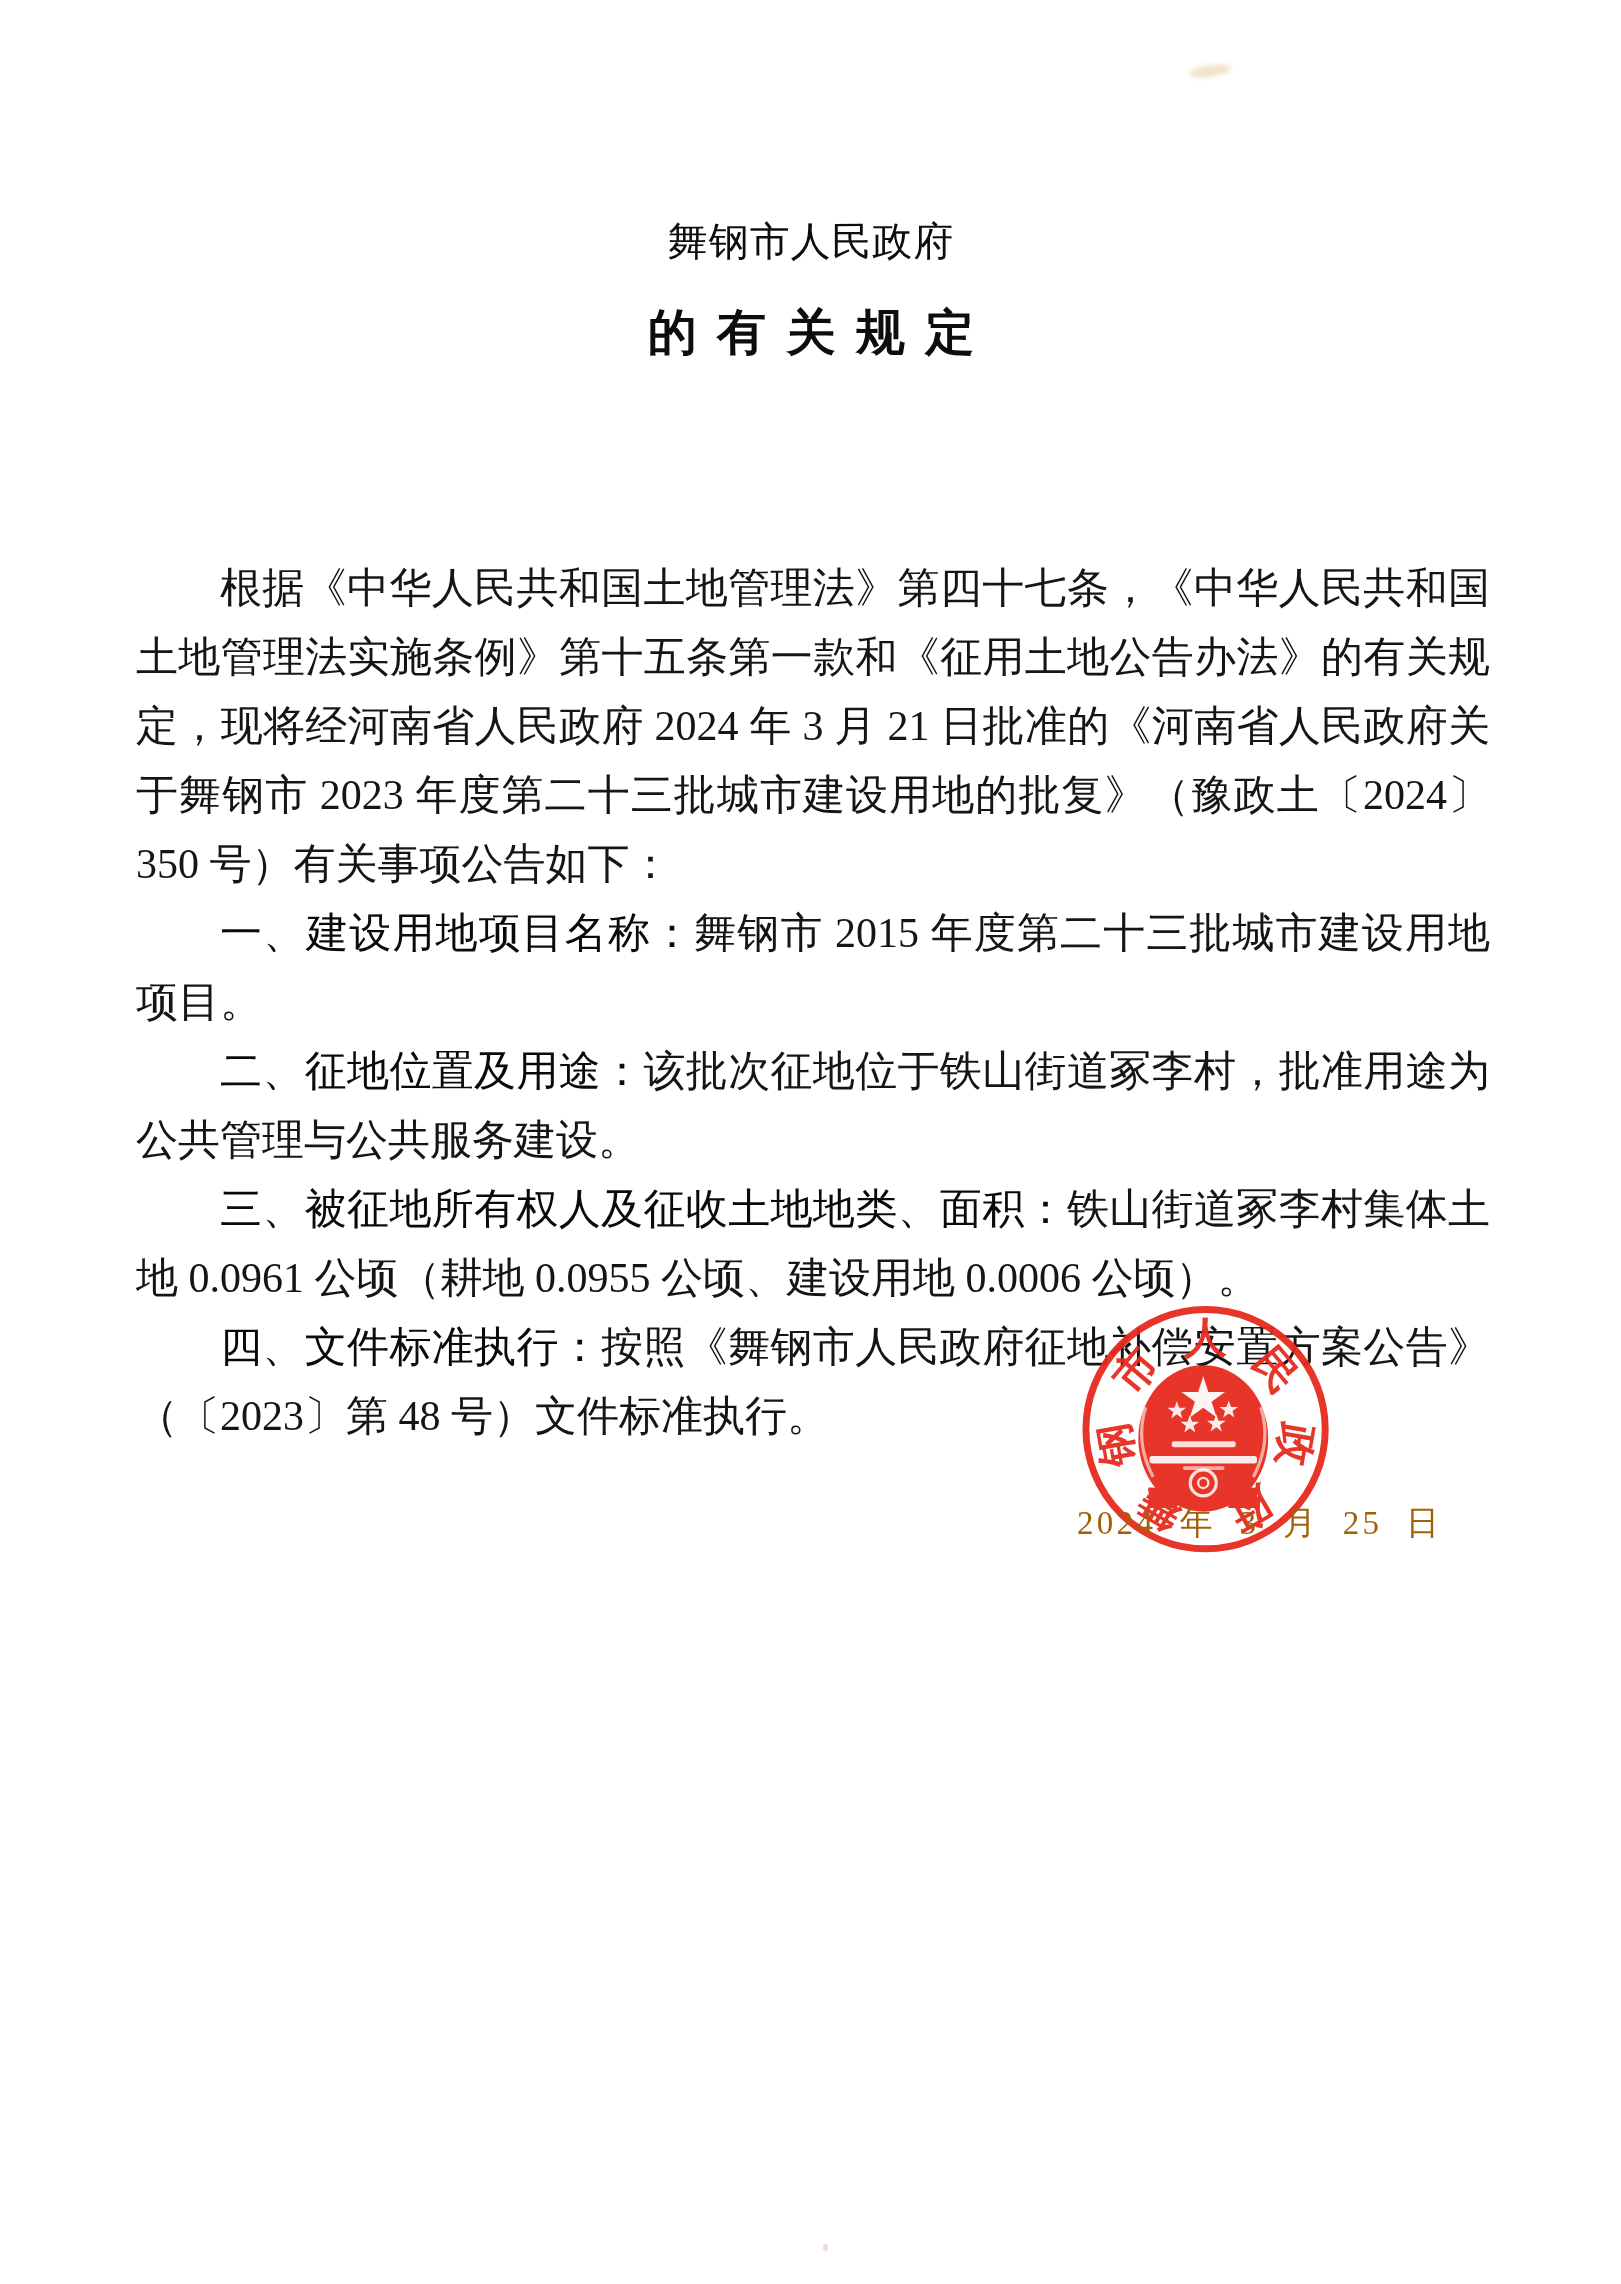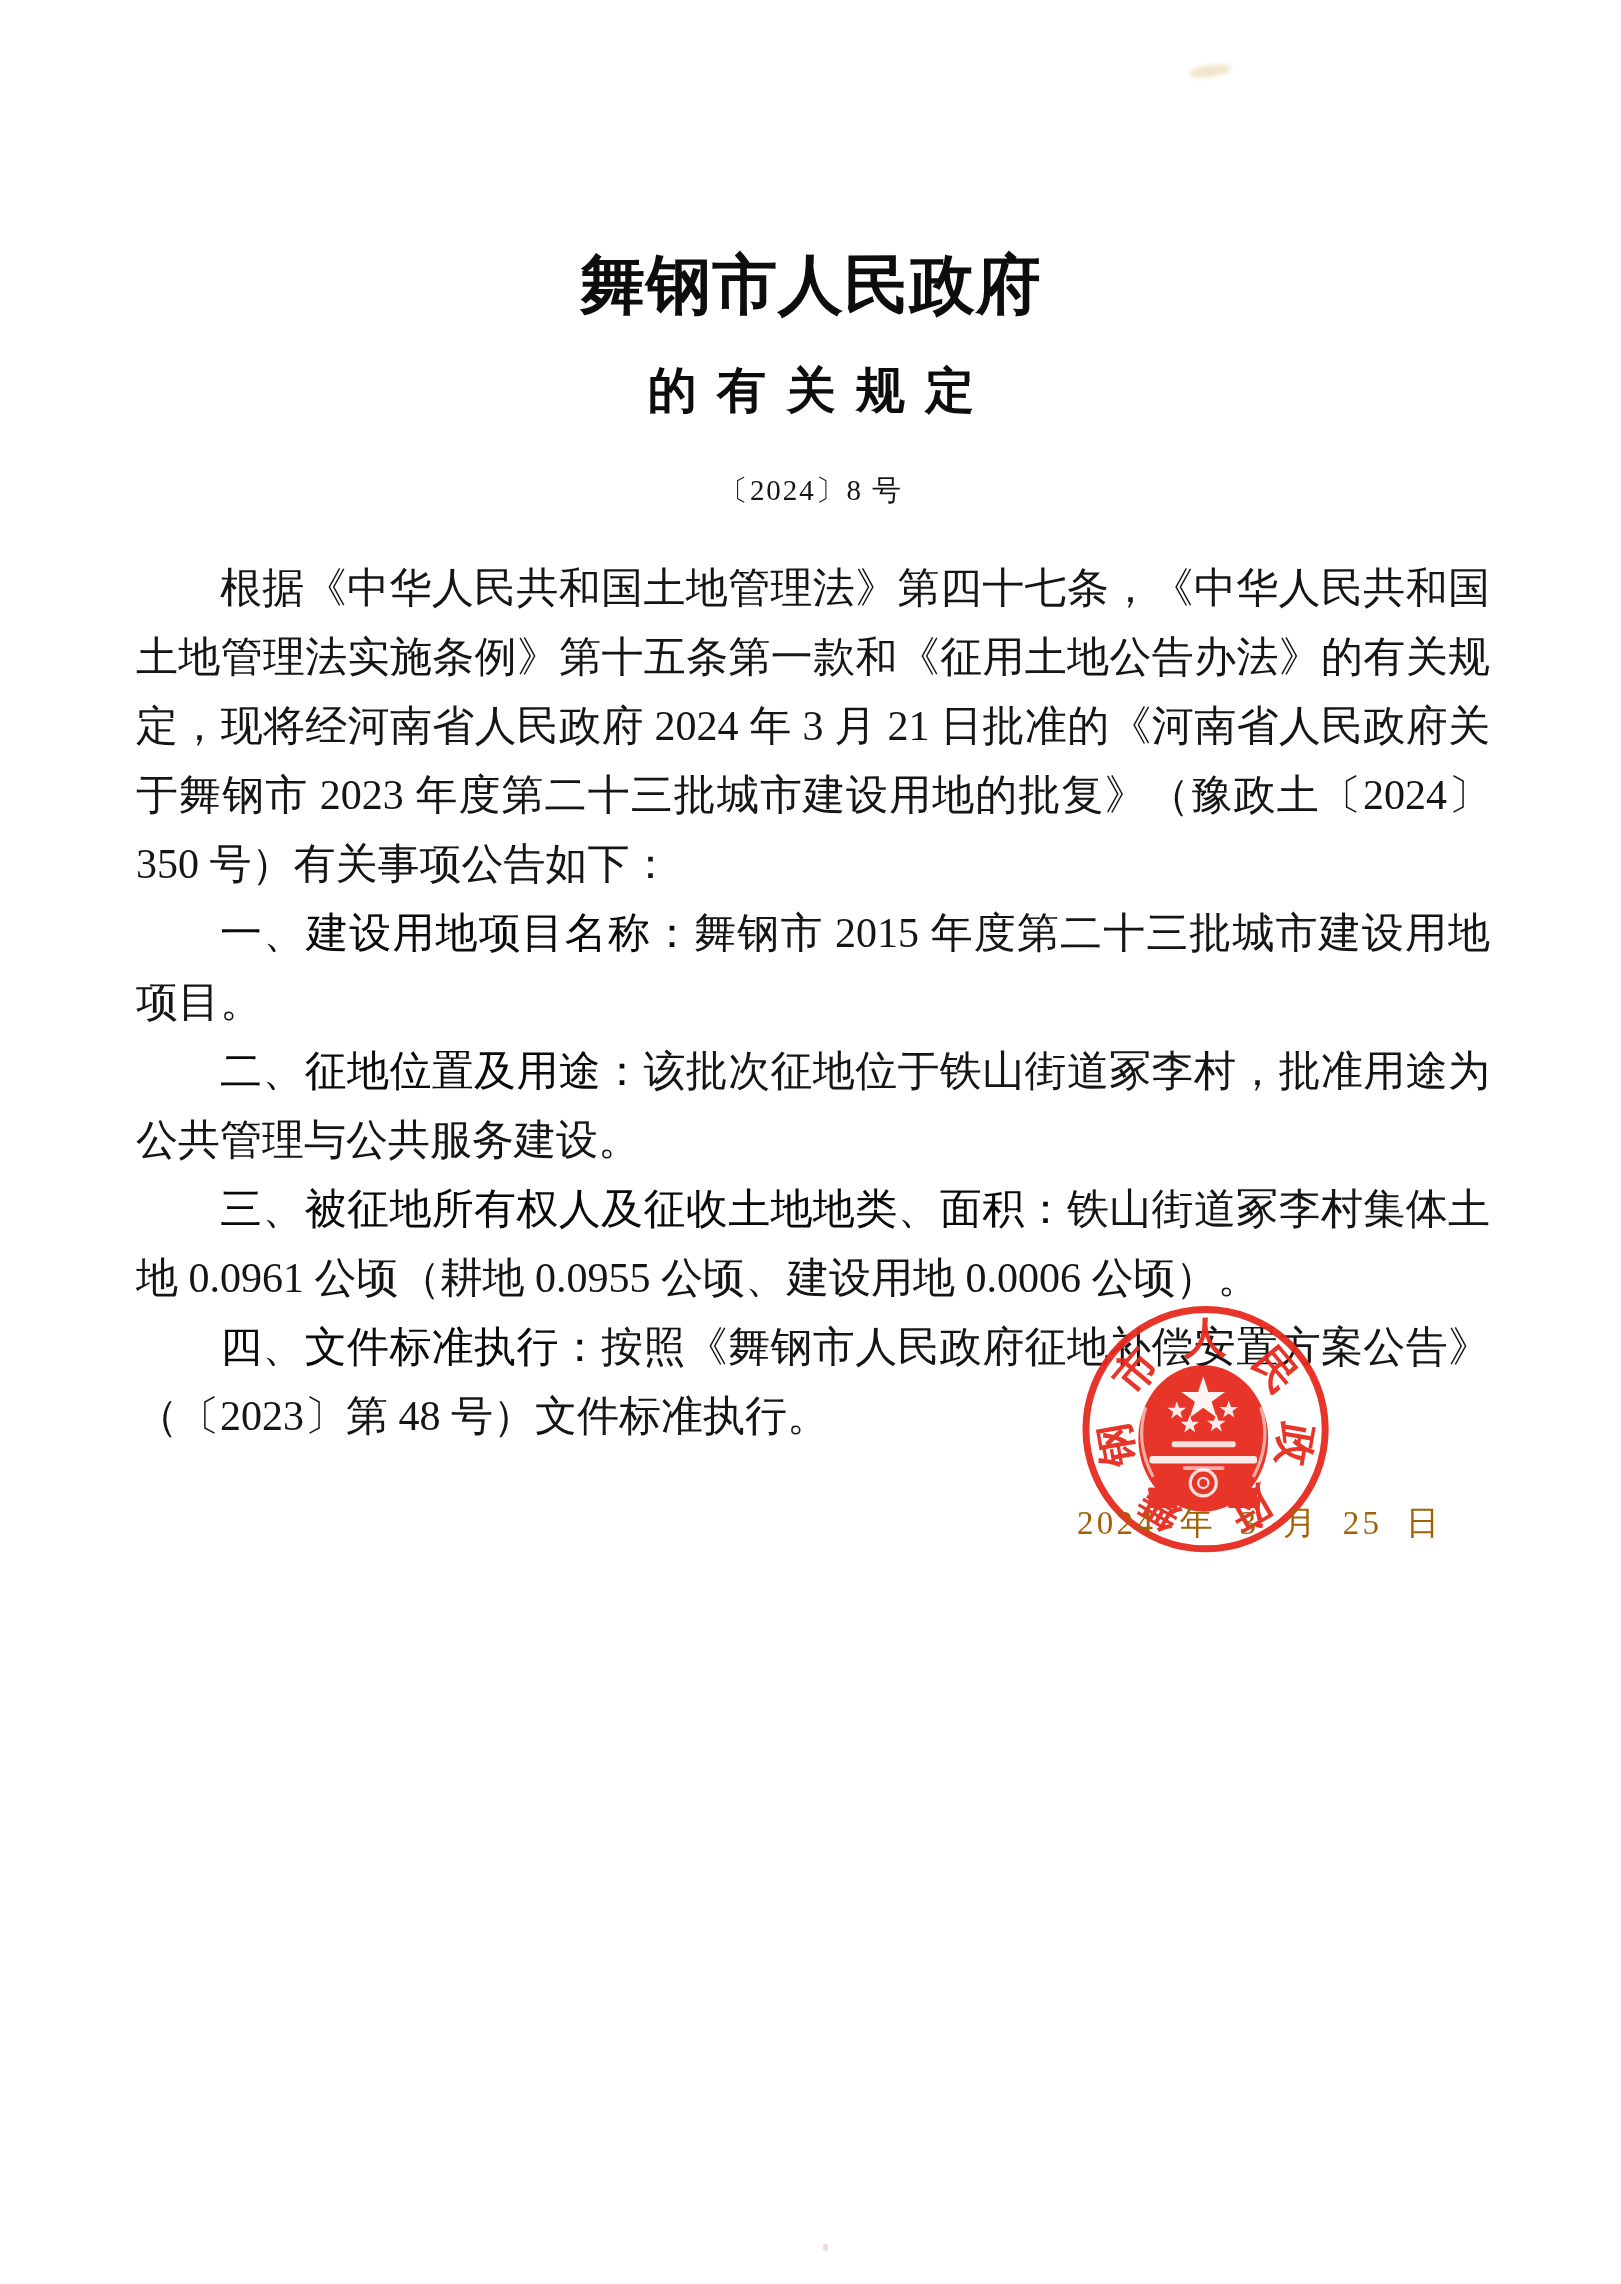--- a/index.html
+++ b/index.html
@@ -12,22 +12,22 @@
     overflow:hidden;
   }
   .page{position:absolute;inset:0;}
 
   
   .head-block{
     position:absolute;left:0;top:218px;width:1622px;
     text-align:center;
   }
   .doc-title{
-    font-size:65px;font-weight:bold;color:#0d0d0d;
-    letter-spacing:0.9px;line-height:1.2;margin-top:28px;
+    font-size:40px;font-weight:normal;color:#0d0d0d;
+    letter-spacing:0.9px;line-height:1.2;
   }
   .doc-subtitle{
     margin-top:38px;
     font-size:49px;font-weight:bold;color:#0d0d0d;
     letter-spacing:20.4px;text-indent:20.4px;line-height:1.2;
   }
   .doc-number{
     margin-top:50px;
     font-size:29px;font-weight:normal;color:#161616;
     letter-spacing:1.9px;
@@ -70,21 +70,20 @@
   }
 </style>
 </head>
 <body>
 
 <div class="page">
 
   <div class="head-block">
     <div class="doc-title">舞钢市人民政府</div>
     <div class="doc-subtitle">的有关规定</div>
-    <div class="doc-number">〔2024〕8 号</div>
   </div>
 
   <div class="body-text">
     <p><span>根据《中华人民共和国土地管理法》第四十七条，《中华人民共和国土地管理法实施条例》第十五条第一款和《征用土地公告办法》的有关规定，现将经河南省人民政府 2024 年 3 月 21 日批准的《河南省人民政府关于舞钢市 2023 年度第二十三批城市建设用地的批复》（豫政土〔2024〕350 号）有关事项公告如下：</span></p>
     <p><b>一、建设用地项目名称：</b><span>舞钢市 2015 年度第二十三批城市建设用地项目。</span></p>
     <p><b>二、征地位置及用途：</b><span>该批次征地位于铁山街道冢李村，批准用途为公共管理与公共服务建设。</span></p>
     <p><b>三、被征地所有权人及征收土地地类、面积：</b><span>铁山街道冢李村集体土地 0.0961 公顷（耕地 0.0955 公顷、建设用地 0.0006 公顷）。</span></p>
     <p><b>四、文件标准执行：</b><span>按照《舞钢市人民政府征地补偿安置方案公告》（〔2023〕第 48 号）文件标准执行。</span></p>
   </div>
 

